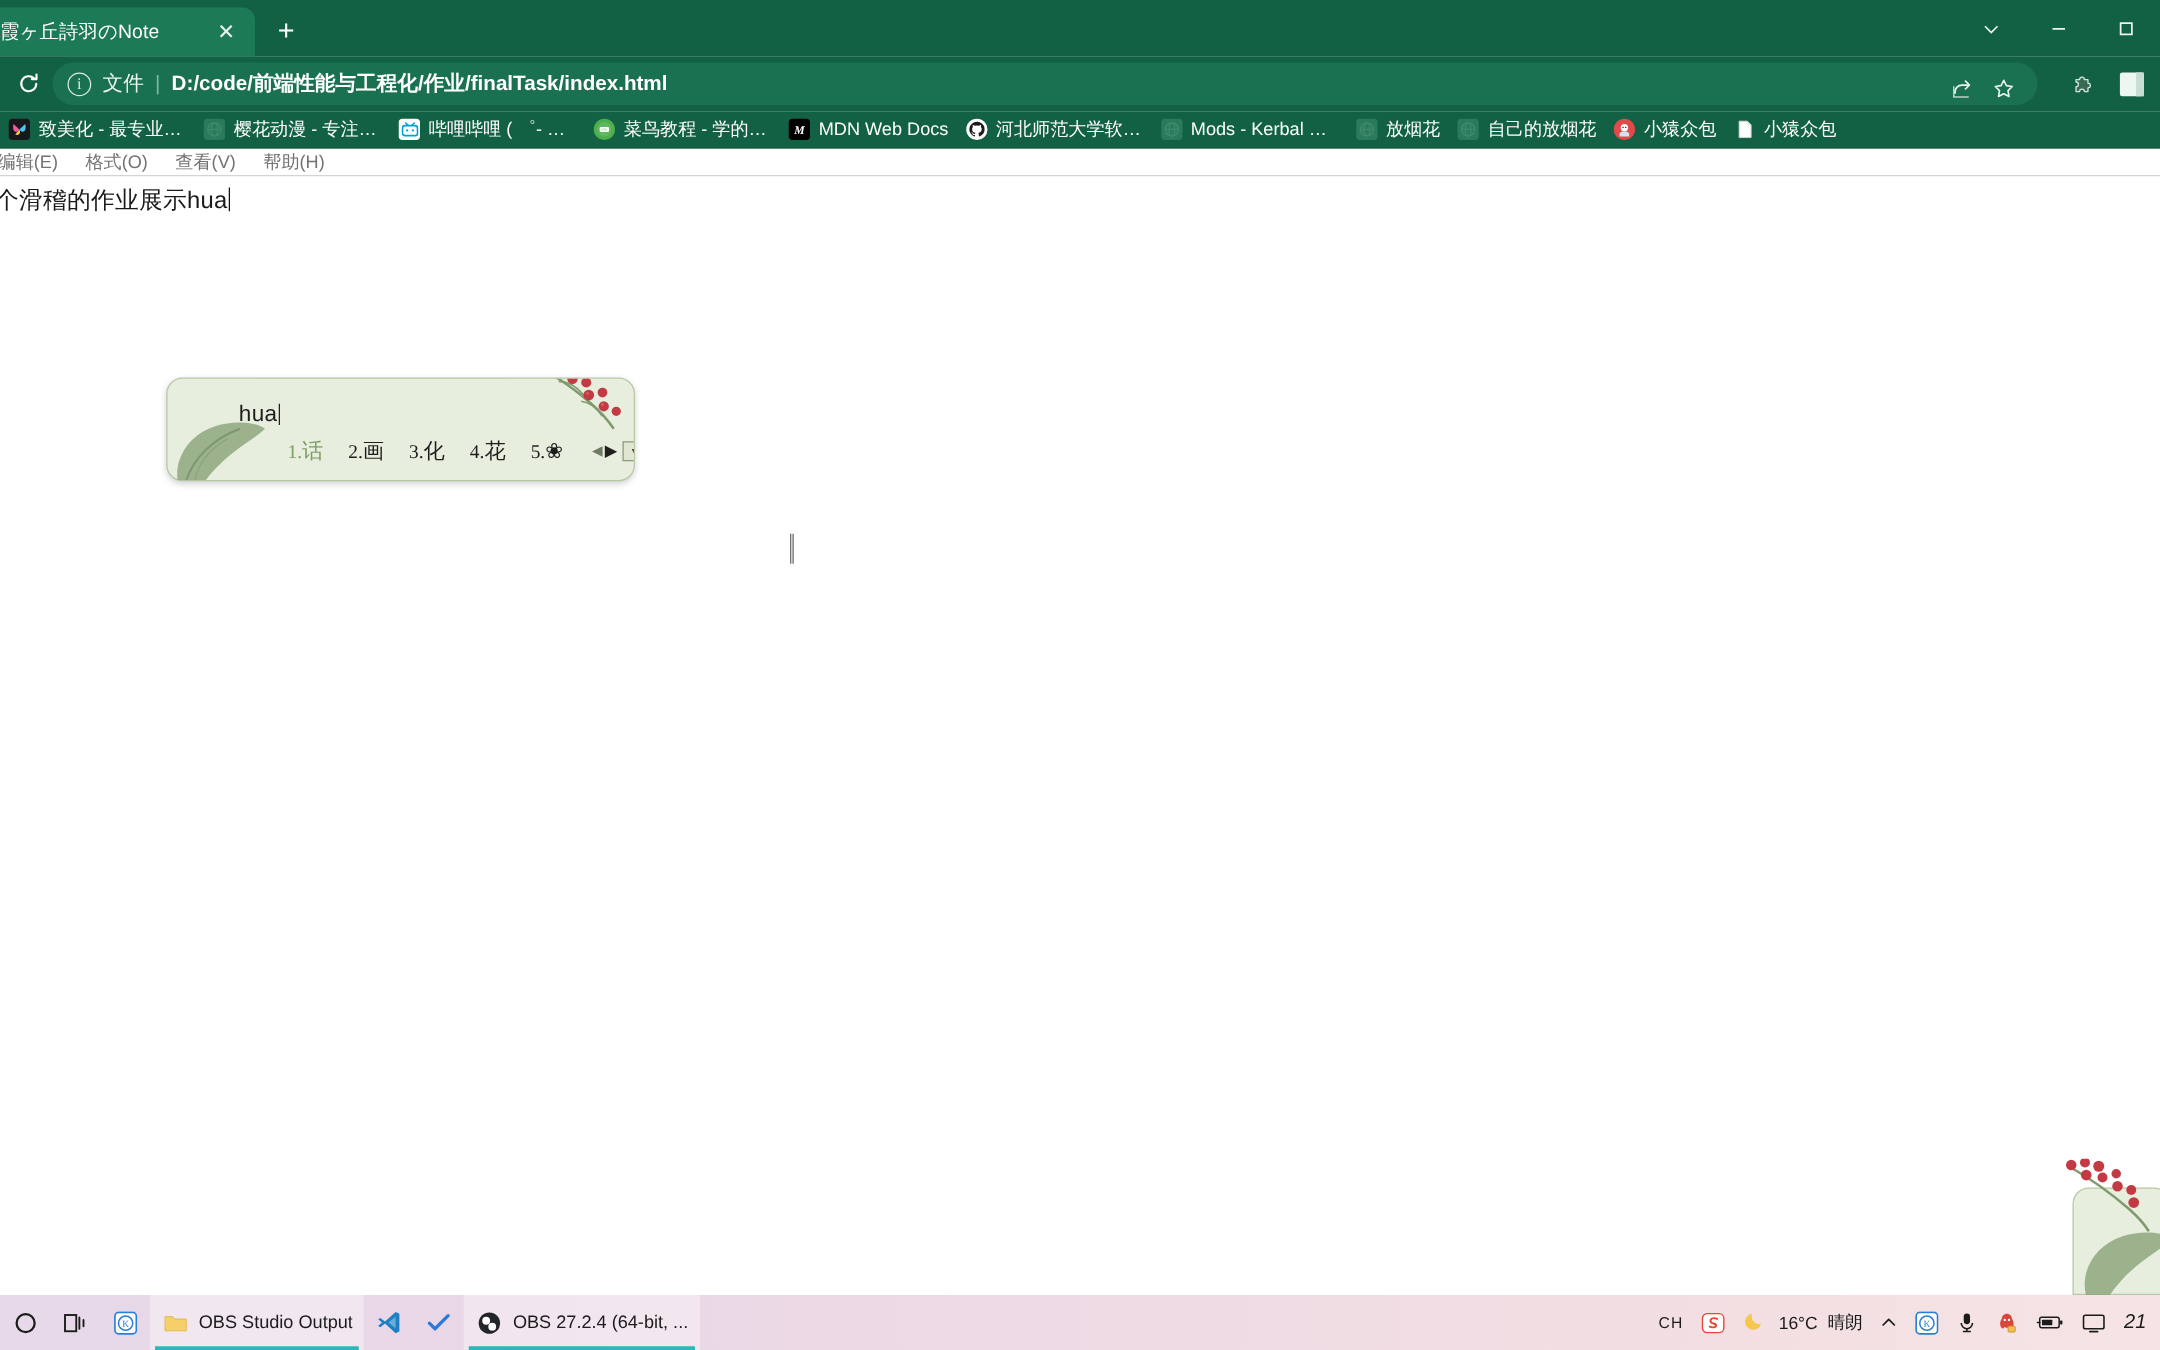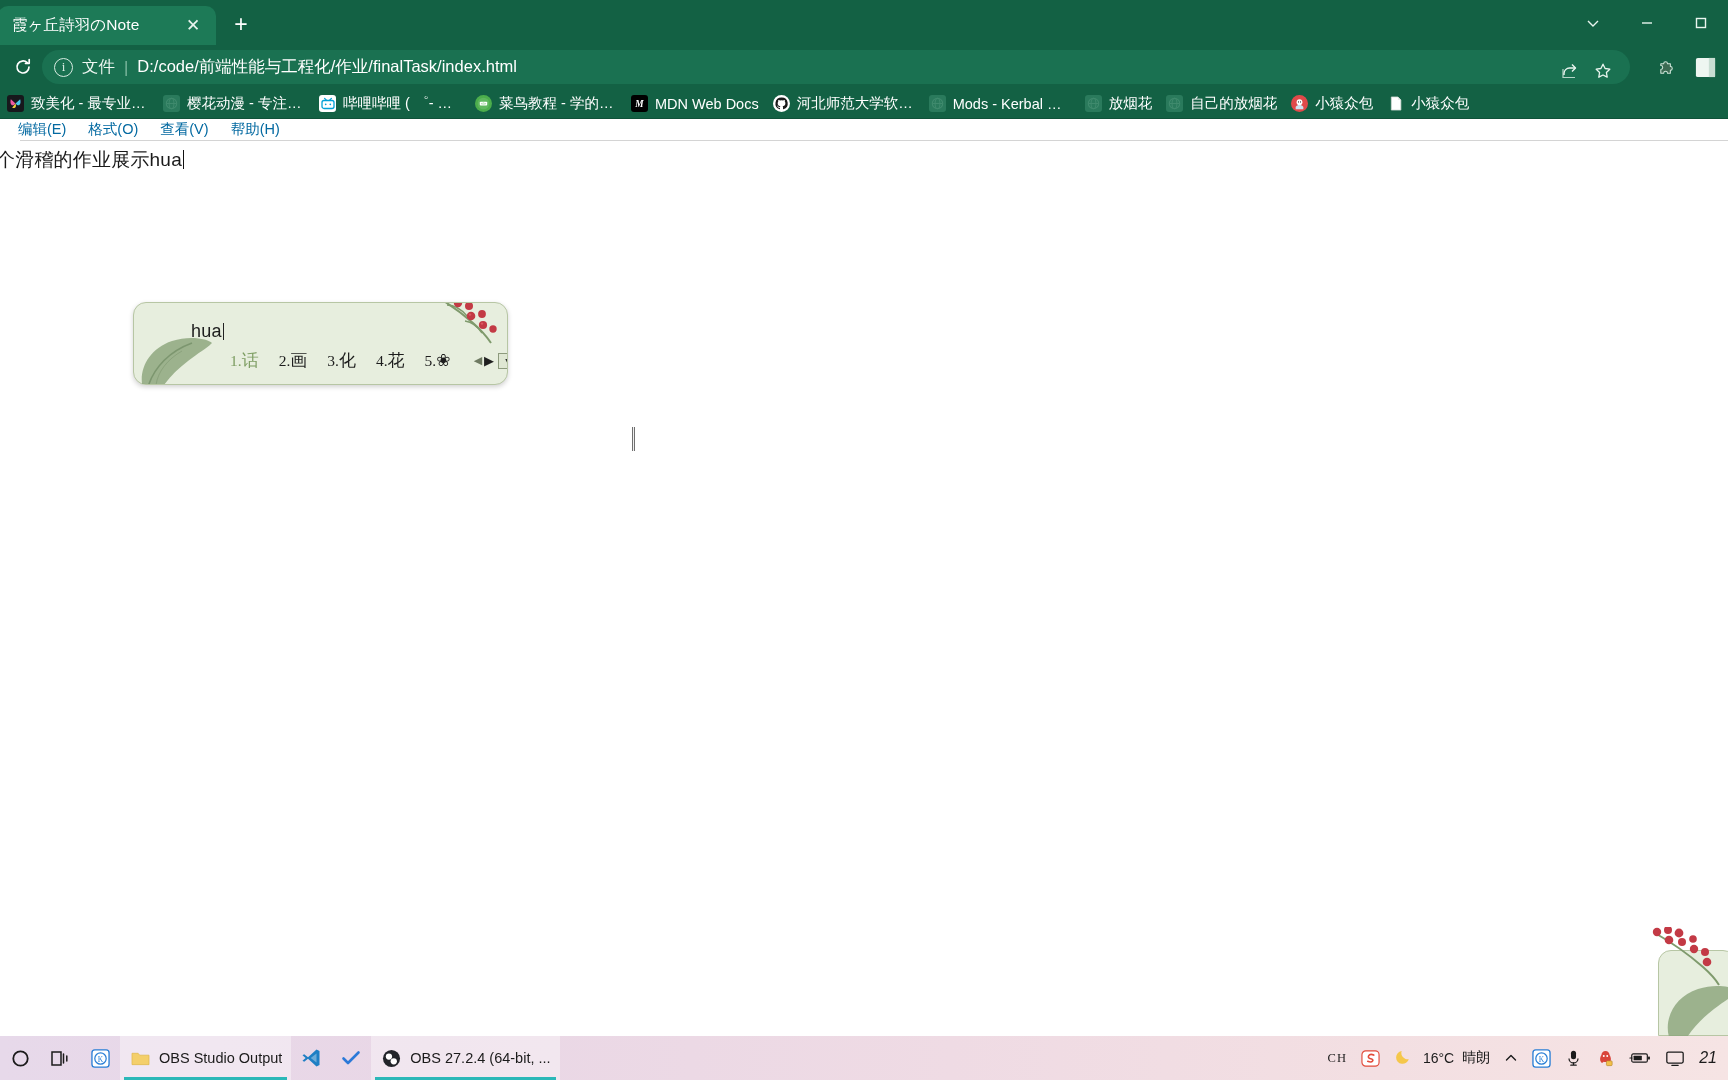--- a/index.html
+++ b/index.html
@@ -11,21 +11,21 @@
   }
 
   
   #browser { position:absolute; left:0; top:0; width:1728px; height:1036px; }
 
   .chrome-top {
     background:#136144;
     height:45px;
     position:relative;
   }
-  .tabstrip { position:absolute; left:16px; top:0; right:0; height:45px; }
+  .tabstrip { position:absolute; left:4px; top:0; right:0; height:45px; }
 
   .tab {
     position:absolute; left:-18px; top:6px;
     width:218px; height:39px;
     background:#1d7a57;
     border-radius:10px 10px 0 0;
     display:flex; align-items:center;
   }
   .tab .tab-title {
     color:#ffffff; font-size:15.5px; padding-left:14px;
@@ -70,21 +70,21 @@
     display:flex; align-items:center; padding-left:12px;
     color:#ffffff; font-size:16.5px;
   }
   .omnibox .info-ico {
     width:19px; height:19px; border:1.6px solid #d8ece2; border-radius:50%;
     font-size:13px; line-height:16px; text-align:center; color:#d8ece2;
     font-family:"Liberation Serif", serif; margin-right:9px; flex:none;
   }
   .omnibox .scheme { color:#eef7f2; font-size:16.5px; }
   .omnibox .divider { color:#7fb9a1; margin:0 9px; font-weight:300; }
-  .omnibox .urltext { color:#ffffff; font-size:16.5px; white-space:nowrap; }
+  .omnibox .urltext { color:#ffffff; font-size:16.5px; white-space:nowrap;font-weight:bold; }
   .omni-actions { position:absolute; right:10px; top:4px; display:flex; align-items:center; }
   .omni-ico { width:34px; height:34px; display:flex; align-items:center; justify-content:center;
               color:#eaf5ef; cursor:pointer; }
   .tb-right { position:absolute; right:4px; top:5px; display:flex; align-items:center; }
   .tb-ico { width:38px; height:34px; display:flex; align-items:center; justify-content:center; cursor:pointer; }
 
   .bookmarks {
     background:#136144;
     height:30px;
     display:flex; align-items:center;
@@ -108,24 +108,23 @@
   }
 
   
   .page {
     position:absolute; left:0; top:119px; right:0; bottom:0;
     background:#ffffff;
     overflow:hidden;
   }
   .menubar {
     height:22px; display:flex; align-items:center;
-    font-size:14.5px; color:#0369a1; padding-left:0px;
+    font-size:14.5px; color:#737373; padding-left:0px;
     border-bottom:1px solid #d4d4d4;
     background:#ffffff;
-    margin-left:20px;
   }
   .menu-item { padding:0 11px; cursor:pointer; white-space:nowrap; }
   .menu-item:first-child { padding-left:0; margin-left:-2px; }
 
   .note-text {
     font-size:19px; color:#1a1a1a; padding:6px 0 0 0;
     margin-left:-4px; white-space:nowrap; letter-spacing:.2px;
   }
   .caret-inline {
     display:inline-block; width:1.5px; height:19px; background:#111;
@@ -217,21 +216,21 @@
     background:#2bb8b8;
   }
   .tb-item .tb-label { margin-left:8px; white-space:nowrap; max-width:170px;
                         overflow:hidden; text-overflow:ellipsis; font-size:14.5px; }
   .tb-ico-sq { width:22px; height:22px; display:flex; align-items:center; justify-content:center; flex:none; }
 
   .tray { margin-left:auto; display:flex; align-items:center; height:44px; padding-right:4px; }
   .tray-item { padding:0 7px; display:flex; align-items:center; height:44px; cursor:pointer; font-size:14px; }
   .tray-sep { width:1px; }
 
-  .ime-ind { font-size:12.5px; font-family:Liberation Serif, serif; letter-spacing:1px; }
+  .ime-ind { font-size:12.5px; font-family:Liberation Sans, sans-serif; letter-spacing:1px; }
 </style>
 </head>
 <body>
 
 <div id="browser">
 
   <div class="chrome-top">
     <div class="tabstrip">
       <div class="tab">
         <span class="tab-title">霞ヶ丘詩羽のNote</span>

